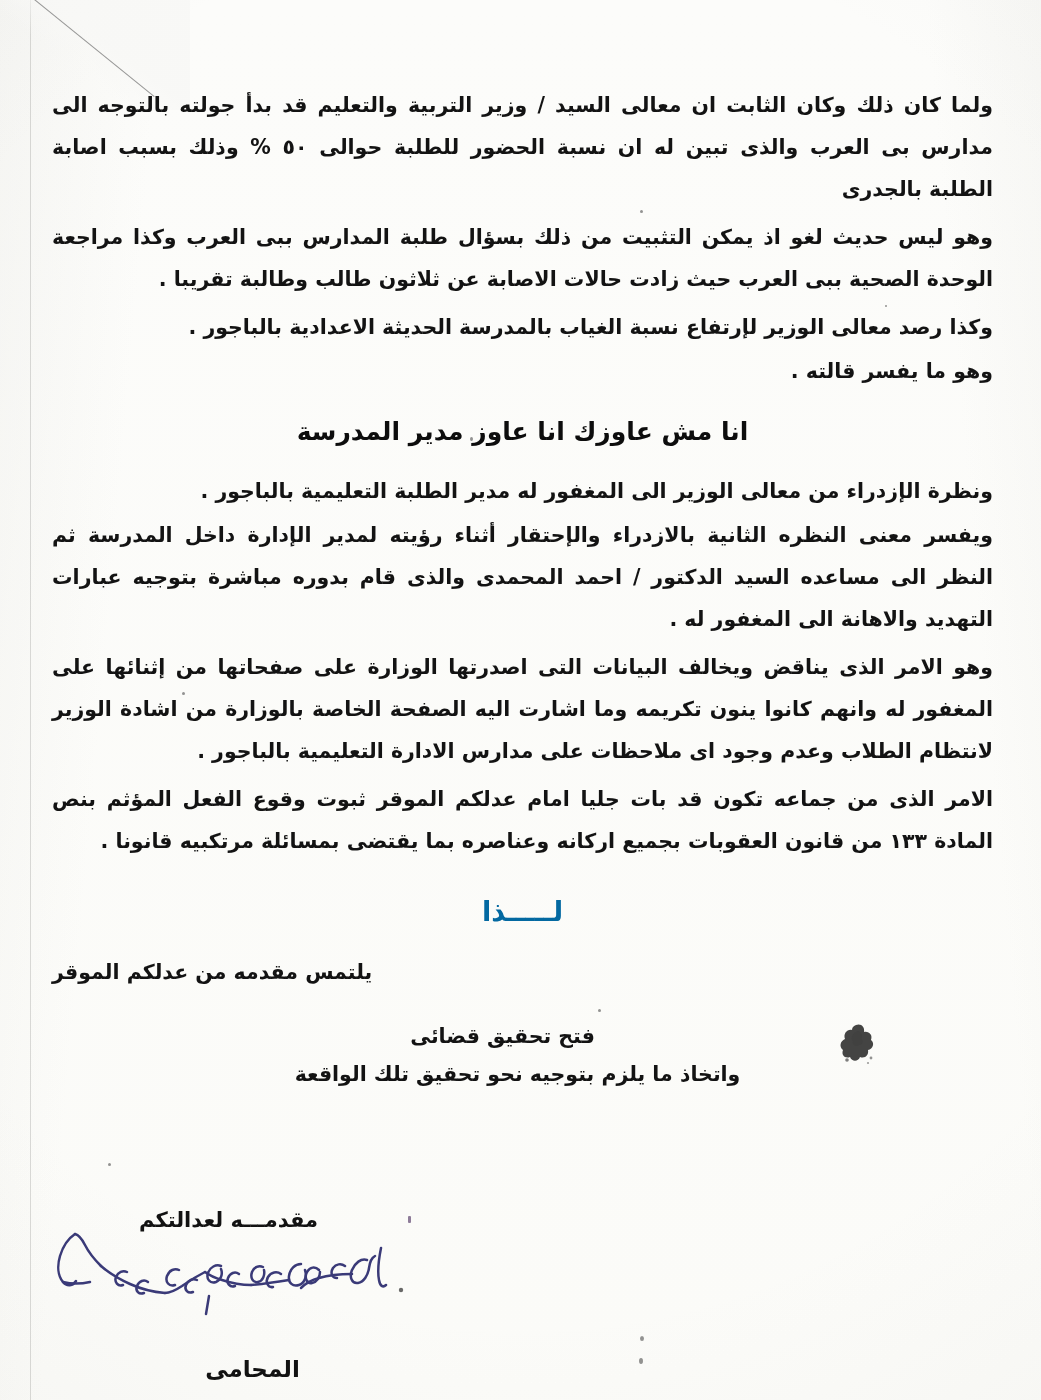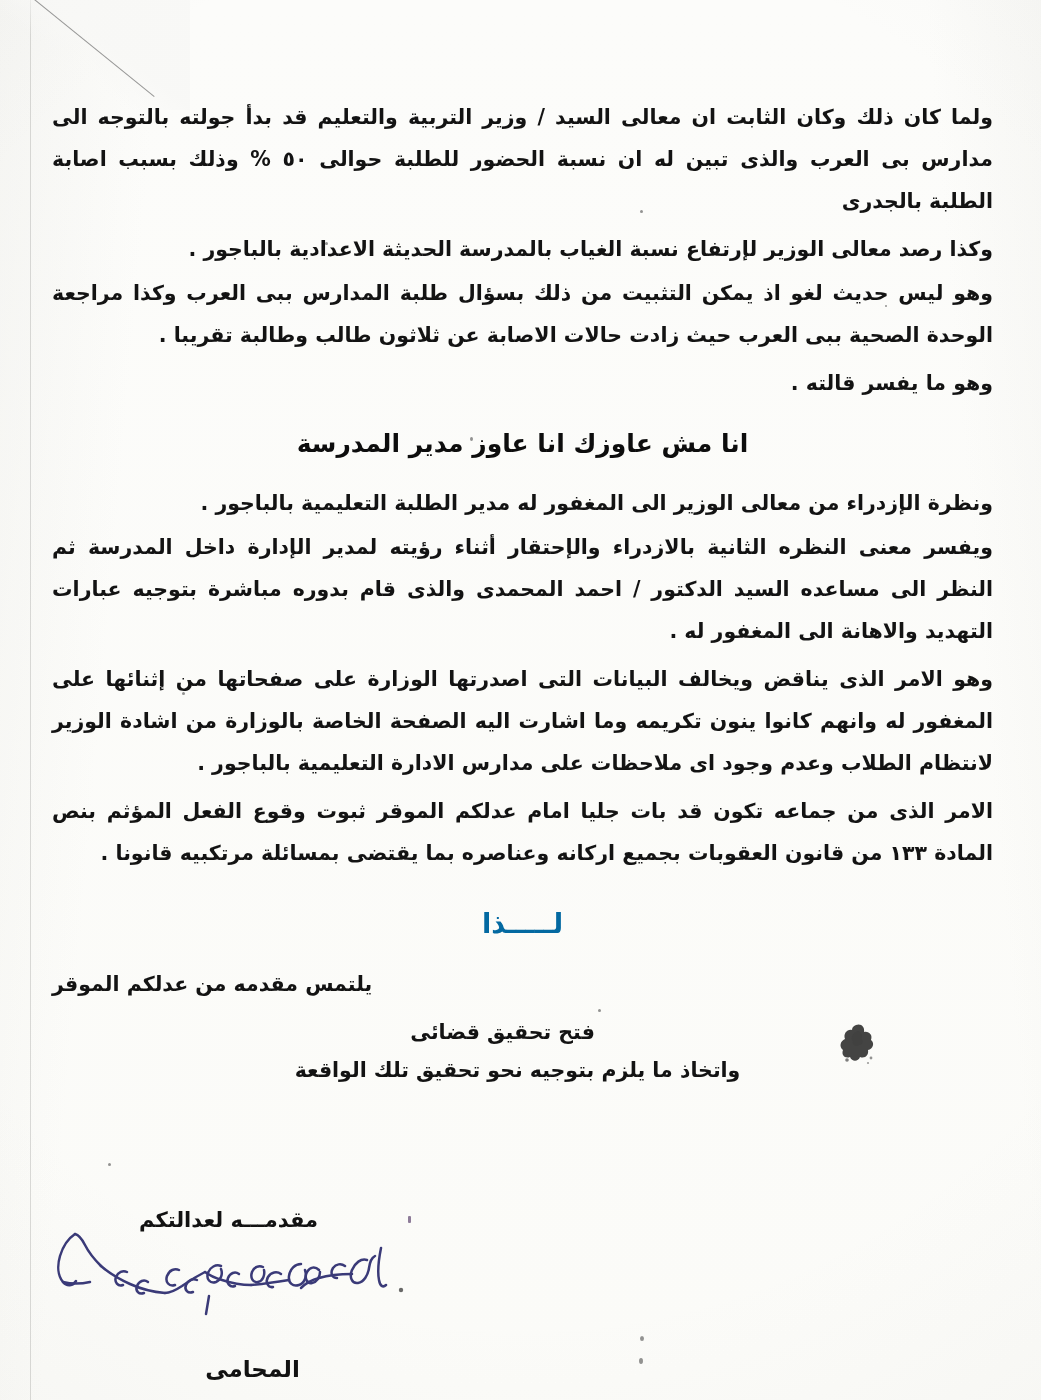--- a/index.html
+++ b/index.html
@@ -62,21 +62,21 @@
     background: rgba(60,60,60,0.55);
     border-radius: 50%;
     pointer-events: none;
   }
 
   
   .body-area {
     position: absolute;
     left: 52px;
     right: 48px;
-    top: 96px;
+    top: 84px;
   }
   p.para {
     margin: 0 0 6px 0;
     font-size: 20.5px;
     line-height: 42px;
     font-weight: bold;
     text-align: justify;
     text-justify: inter-word;
     letter-spacing: 0.1px;
     color: #131313;
@@ -104,21 +104,21 @@
   .closing-block {
     margin-top: 26px;
   }
   .closing-line {
     font-size: 20.5px;
     font-weight: bold;
     line-height: 38px;
     color: #131313;
   }
   .cl-1 { text-align: left; padding-right: 150px; }
-  .cl-2 { text-align: center; padding-right: 40px; margin-top: 10px; }
+  .cl-2 { text-align: center; padding-right: 40px; margin-top: 26px; }
   .cl-3 { text-align: center; padding-right: 10px; }
 
   
   .sign-block {
     position: absolute;
     left: 0;
     right: 584px;
     top: 1208px;
     text-align: center;
   }
@@ -163,23 +163,23 @@
   <div class="speck" style="left:598px; top:1009px; width:3px; height:3px;"></div>
   <div class="speck" style="left:108px; top:1163px; width:3px; height:3px;"></div>
   <div class="speck" style="left:640px; top:1336px; width:4px; height:5px;"></div>
   <div class="speck" style="left:639px; top:1358px; width:4px; height:6px;"></div>
   <div class="speck" style="left:408px; top:1216px; width:3px; height:7px; border-radius:1px; background:rgba(70,40,90,0.6);"></div>
 
   <div class="body-area">
 
     <p class="para">ولما كان ذلك وكان الثابت ان معالى السيد / وزير التربية والتعليم قد بدأ جولته بالتوجه الى مدارس بى العرب والذى تبين له ان نسبة الحضور للطلبة حوالى ٥٠ % وذلك بسبب اصابة الطلبة بالجدرى</p>
 
+    <p class="para">وهو ليس حديث لغو اذ يمكن التثبيت من ذلك بسؤال  طلبة المدارس ببى العرب وكذا مراجعة الوحدة الصحية ببى العرب حيث زادت حالات الاصابة عن ثلاثون طالب وطالبة تقريبا .</p>
+
     <p class="para tight">وكذا رصد معالى الوزير لإرتفاع نسبة الغياب بالمدرسة الحديثة الاعدادية بالباجور .</p>
-
-    <p class="para">وهو ليس حديث لغو اذ يمكن التثبيت من ذلك بسؤال  طلبة المدارس ببى العرب وكذا مراجعة الوحدة الصحية ببى العرب حيث زادت حالات الاصابة عن ثلاثون طالب وطالبة تقريبا .</p>
 
     <p class="para tight" style="text-align:right;">وهو ما يفسر قالته .</p>
 
     <div class="quote-line">انا مش عاوزك انا عاوز مدير المدرسة</div>
 
     <p class="para tight">ونظرة الإزدراء من معالى الوزير الى المغفور له مدير الطلبة التعليمية بالباجور .</p>
 
     <p class="para">ويفسر معنى النظره الثانية بالازدراء والإحتقار أثناء رؤيته لمدير الإدارة داخل المدرسة ثم النظر الى مساعده السيد الدكتور / احمد المحمدى والذى قام بدوره مباشرة بتوجيه عبارات التهديد والاهانة الى المغفور له .</p>
 
     <p class="para">وهو الامر الذى يناقض ويخالف البيانات التى اصدرتها الوزارة على صفحاتها من إثنائها على المغفور له وانهم كانوا ينون تكريمه وما اشارت اليه الصفحة الخاصة بالوزارة من اشادة الوزير لانتظام الطلاب وعدم وجود اى ملاحظات على مدارس الادارة التعليمية بالباجور .</p>

